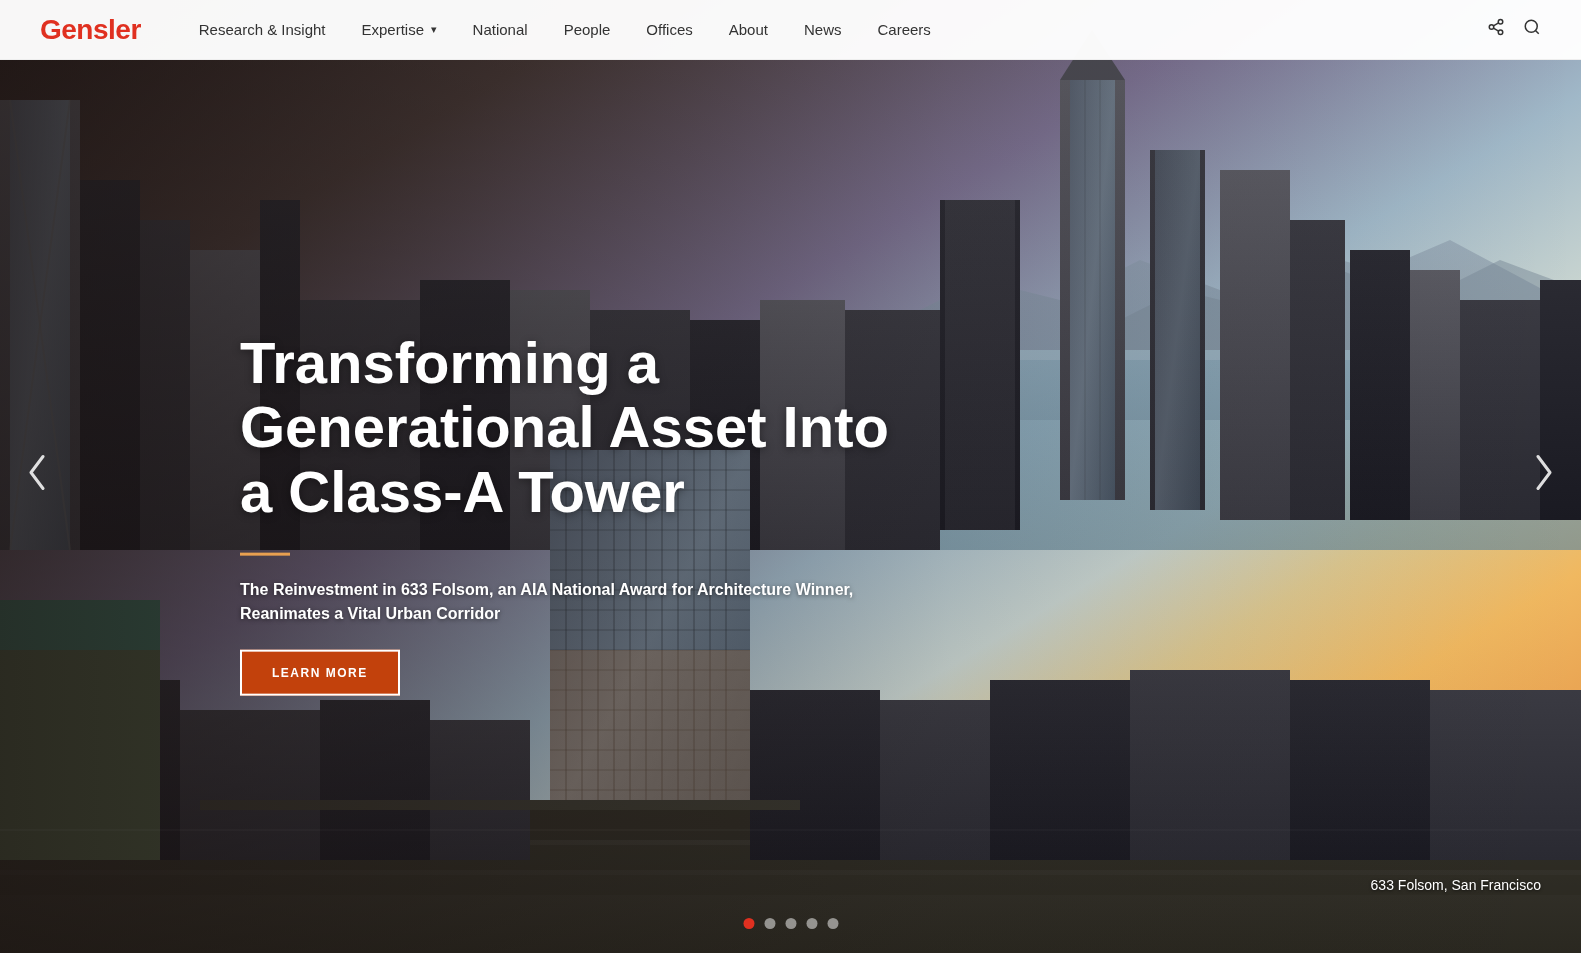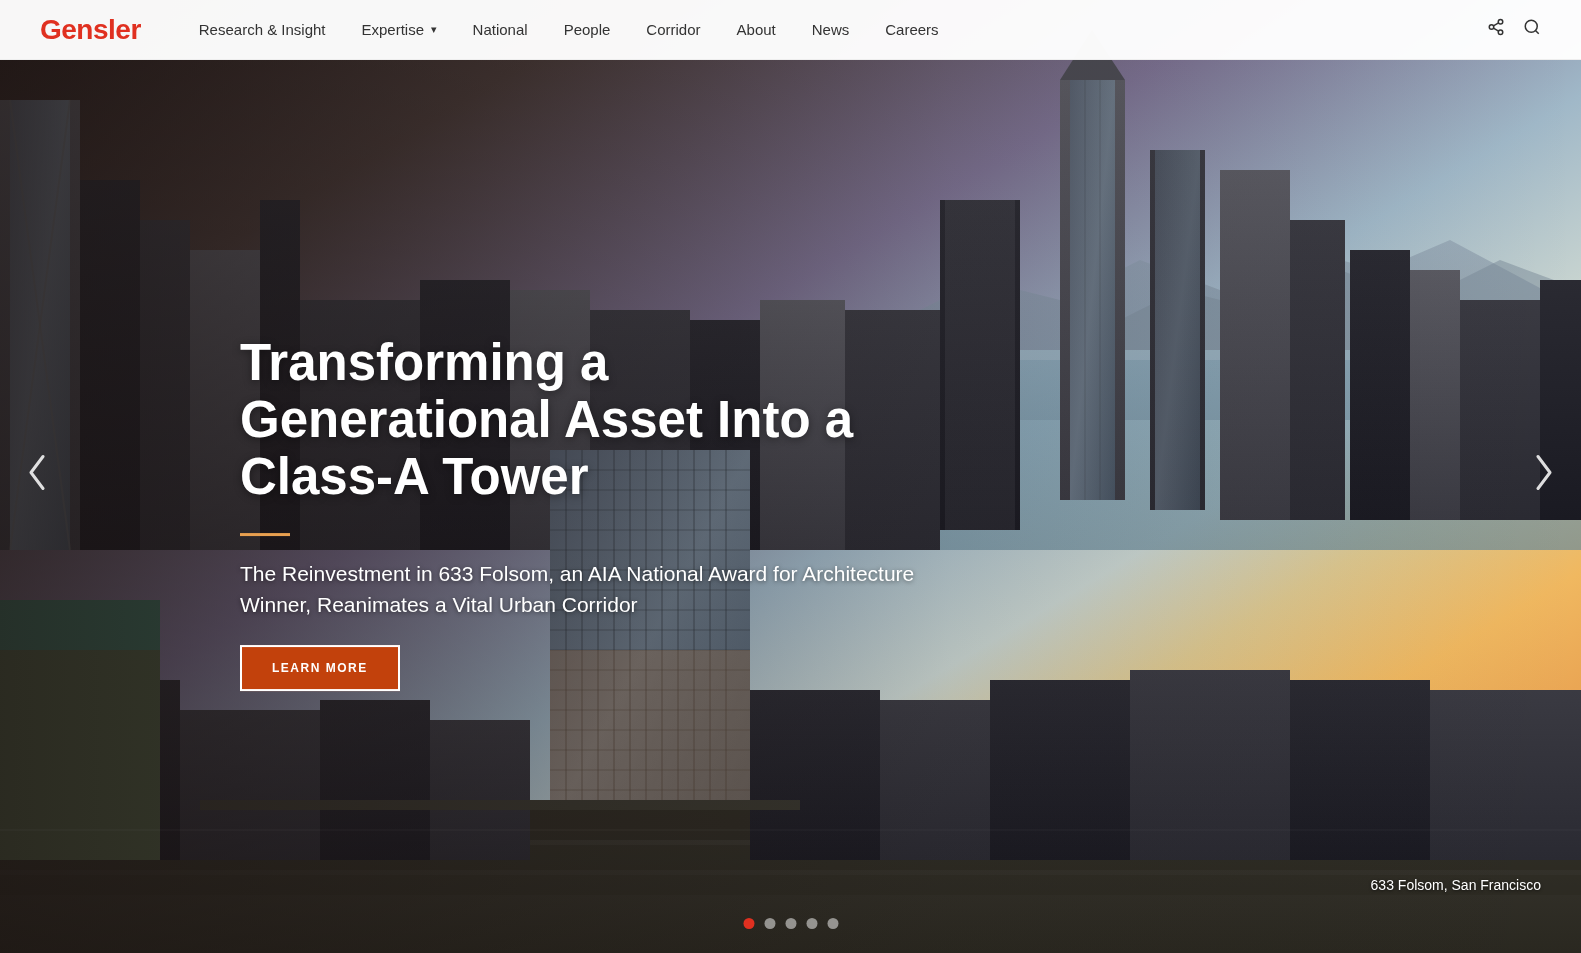--- a/index.html
+++ b/index.html
@@ -74,37 +74,37 @@
     
     .hero-content {
       position: absolute;
       top: 50%;
       left: 240px;
       transform: translateY(-40%);
       color: white;
       max-width: 680px;
     }
     .hero-title {
-      font-size: 51px;
+      font-size: 58px;
       font-weight: 800;
       line-height: 1.12;
       margin-bottom: 28px;
       text-shadow: 0 2px 8px rgba(0,0,0,0.4);
     }
     .hero-divider {
       width: 50px;
       height: 3px;
       background: #e8a050;
       margin-bottom: 22px;
     }
     .hero-subtitle {
-      font-size: 21px;
+      font-size: 16px;
       line-height: 1.5;
       margin-bottom: 24px;
-      font-weight: 400;
+      font-weight: 700;
       text-shadow: 0 1px 4px rgba(0,0,0,0.5);
     }
     .hero-btn {
       display: inline-block;
       background: #c2410c;
       color: white;
       border: 2px solid white;
       padding: 14px 30px;
       font-size: 12px;
       font-weight: 700;
@@ -170,21 +170,21 @@
 <body>
 
 <div class="header">
   <span class="logo">Gensler</span>
 
   <nav class="nav">
     <a class="nav-item">Research &amp; Insight</a>
     <a class="nav-item has-dropdown">Expertise</a>
     <a class="nav-item">National</a>
     <a class="nav-item">People</a>
-    <a class="nav-item">Corridor</a>
+    <a class="nav-item">Offices</a>
     <a class="nav-item">About</a>
     <a class="nav-item">News</a>
     <a class="nav-item">Careers</a>
   </nav>
 
   <div class="header-icons">
     <span class="header-icon">
       <svg width="18" height="18" viewBox="0 0 24 24" fill="none" stroke="#333" stroke-width="2">
         <circle cx="18" cy="5" r="3"></circle>
           <circle cx="6" cy="12" r="3"></circle>

